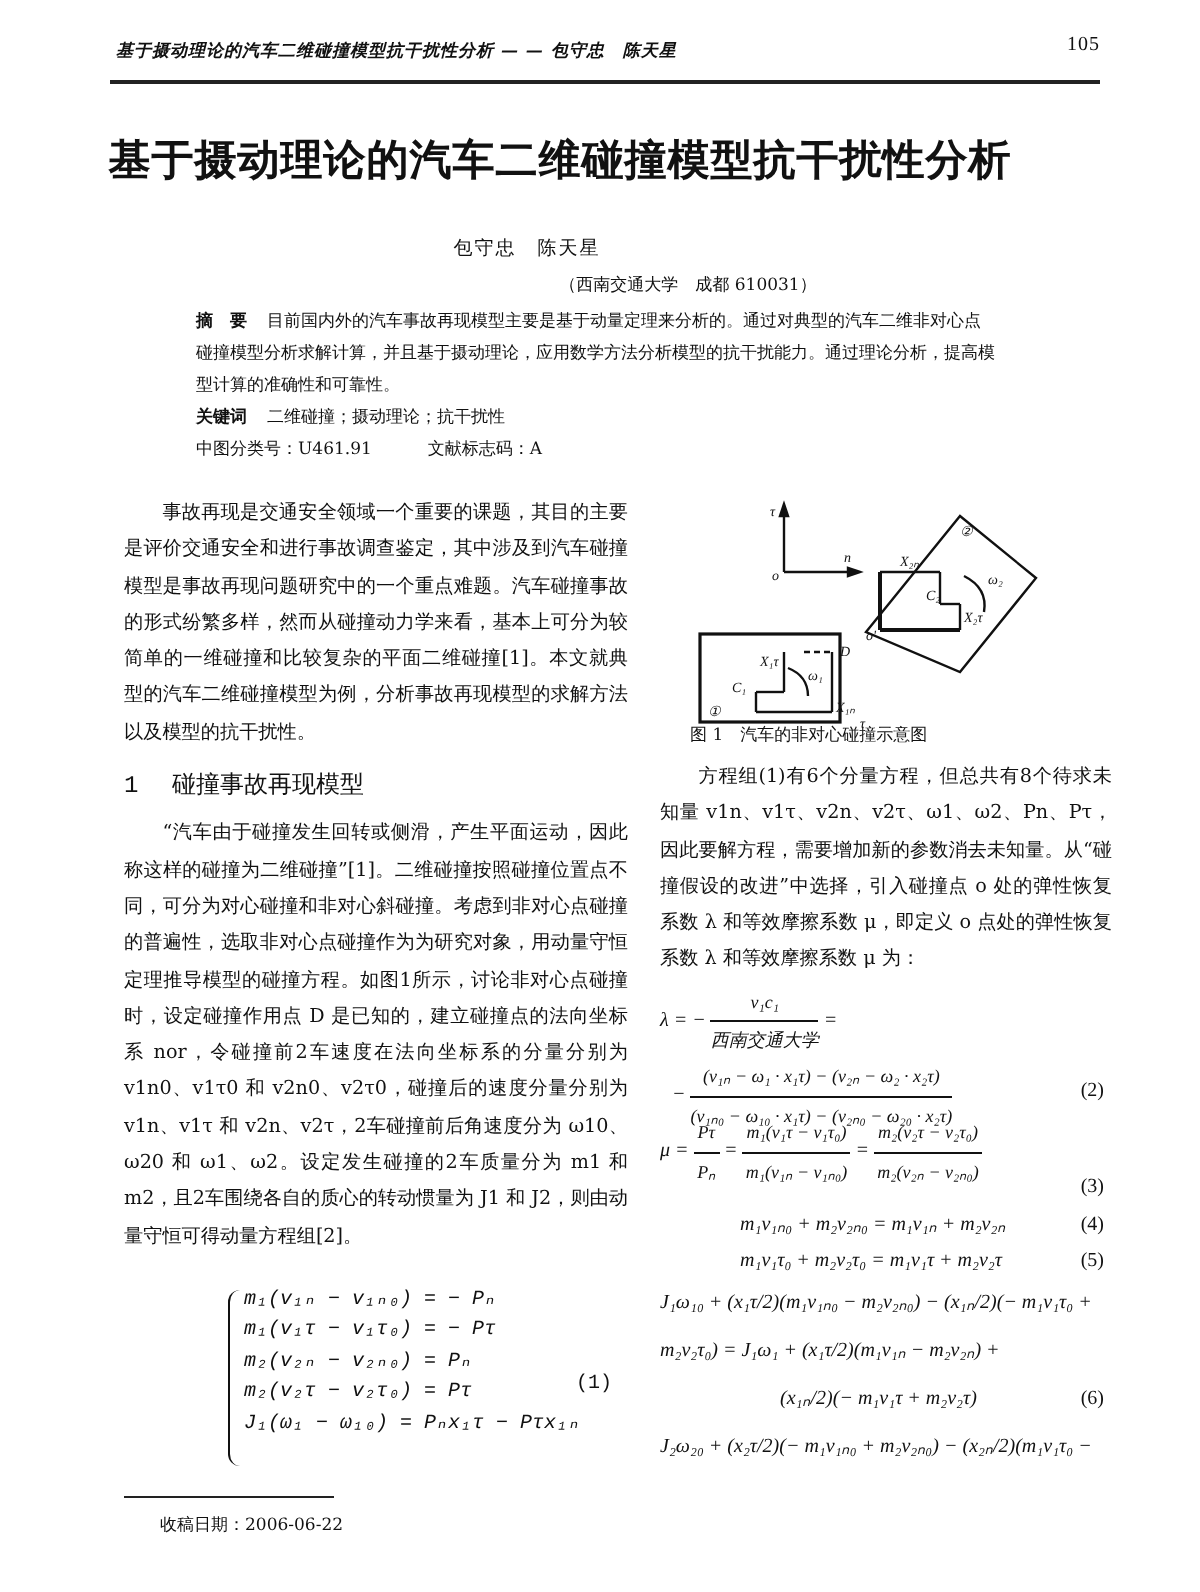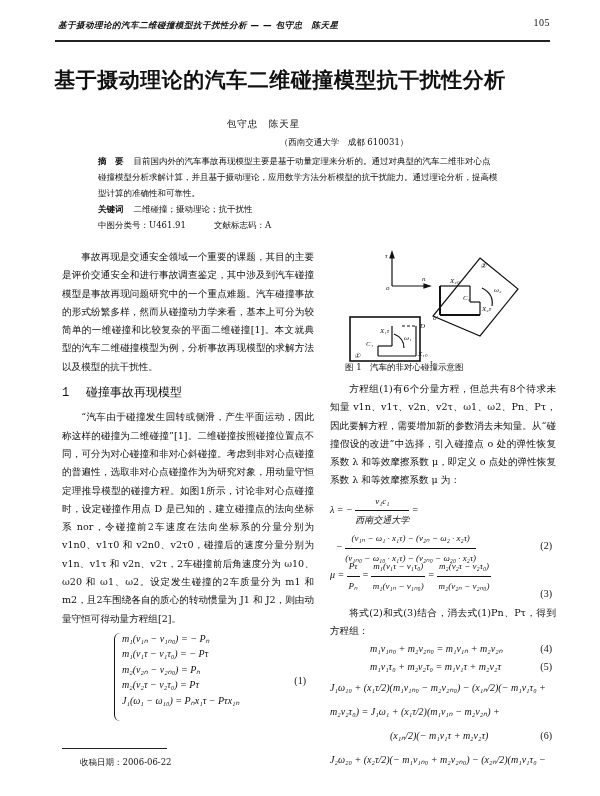--- a/index.html
+++ b/index.html
@@ -16,21 +16,21 @@
   .affil { position:absolute; left:0; top:137px; width:600px; text-align:center; font-size:8.5px;padding-left:44px; }
   .abstract { position:absolute; left:98px; top:153px; width:400px; font-size:8.5px; line-height:16px; }
   .abstract .lbl { font-weight:bold; margin-right:10px; }
   .abstract p { margin:0; }
   .col { position:absolute; font-size:9.6px; line-height:18.3px; text-align:justify; }
   .col-left { left:62px; top:248px; width:252px; }
   .col-right { left:330px; top:244px; width:226px; }
   .col p { margin:0; text-indent:2em; }
   .section-h { font-size:12px; margin:8px 0 6px 0; font-family:Liberation Mono, monospace; }
   .section-h .num { display:inline-block; width:24px; }
-  .equation-block { position:relative; margin-top:3px; font-family:Liberation Serif, serif; font-style:italic; font-size:10px; line-height:15.5px; }
+  .equation-block { position:relative; margin-top:15px; font-family:Liberation Mono, monospace; font-style:italic; font-size:10px; line-height:15.5px; }
   .brace { position:absolute; left:52px; top:2px; width:6px; height:88px; border-left:1px solid #111; border-radius:6px 0 0 6px; }
   .eq-lines { margin-left:60px; }
   .eq-num { position:absolute; right:8px; top:42px; font-style:normal; }
   .footnote-rule { position:absolute; left:62px; top:748px; width:105px; height:1px; background:#222; }
   .footnote { position:absolute; left:80px; top:757px; font-size:8.5px; }
   .figure { position:absolute; left:330px; top:248px; width:210px; height:125px; }
   .fig-caption { position:absolute; left:345px; top:362px; width:200px; font-size:8.5px; }
   .r-eq { font-family:"Liberation Serif", serif; font-style:italic; font-size:10px; }
   .eqrow { position:relative; height:18px; }
   .eqrow .n { position:absolute; right:4px; font-style:normal; }
@@ -144,21 +144,20 @@
   </div>
   <div class="r-eq">
     <div style="height:28px;">
       <span>μ =</span>
       <span class="frac"><span class="top">Pτ</span><span class="bot">Pₙ</span></span> =
       <span class="frac"><span class="top">m₁(v₁τ − v₁τ₀)</span><span class="bot">m₁(v₁ₙ − v₁ₙ₀)</span></span> =
       <span class="frac"><span class="top">m₂(v₂τ − v₂τ₀)</span><span class="bot">m₂(v₂ₙ − v₂ₙ₀)</span></span>
     </div>
     <div style="text-align:right; font-style:normal; padding-right:4px;">(3)</div>
   </div>
-  <p>将式(2)和式(3)结合，消去式(1)Pn、Pτ，得到方程组：</p>
   <div class="r-eq">
     <div class="eqrow" style="padding-left:40px;"><span>m₁v₁ₙ₀ + m₂v₂ₙ₀ = m₁v₁ₙ + m₂v₂ₙ</span><span class="n">(4)</span></div>
     <div class="eqrow" style="padding-left:40px;"><span>m₁v₁τ₀ + m₂v₂τ₀ = m₁v₁τ + m₂v₂τ</span><span class="n">(5)</span></div>
   </div>
   <div class="r-eq" style="line-height:24px;">
     <div>J₁ω₁₀ + (x₁τ/2)(m₁v₁ₙ₀ − m₂v₂ₙ₀) − (x₁ₙ/2)(− m₁v₁τ₀ +</div>
     <div>m₂v₂τ₀) = J₁ω₁ + (x₁τ/2)(m₁v₁ₙ − m₂v₂ₙ) +</div>
     <div class="eqrow" style="padding-left:60px; height:24px;"><span>(x₁ₙ/2)(− m₁v₁τ + m₂v₂τ)</span><span class="n">(6)</span></div>
     <div>J₂ω₂₀ + (x₂τ/2)(− m₁v₁ₙ₀ + m₂v₂ₙ₀) − (x₂ₙ/2)(m₁v₁τ₀ −</div>
   </div>

